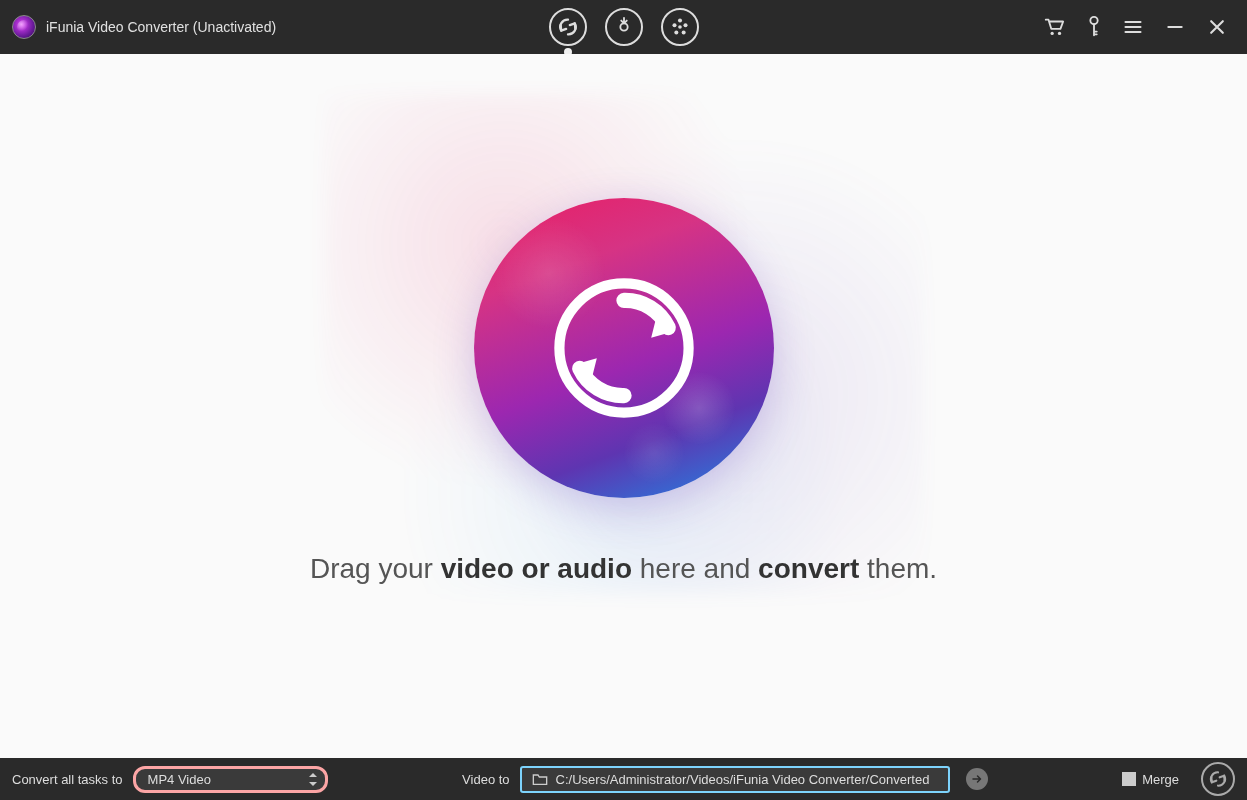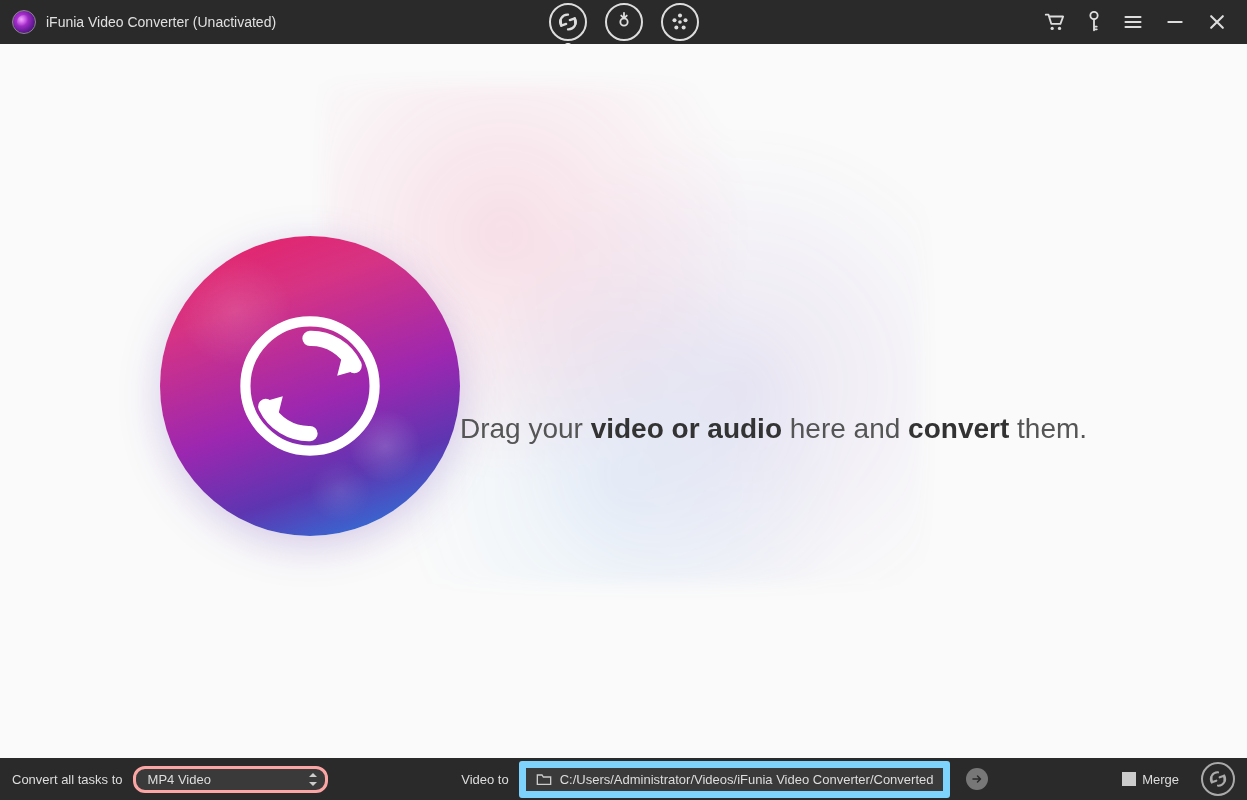--- a/index.html
+++ b/index.html
@@ -6,21 +6,21 @@
 body {
   width: 1247px;
   height: 800px;
   font-family: -apple-system, "Segoe UI", Arial, sans-serif;
   background: #f5f5f5;
   overflow: hidden;
   display: flex;
   flex-direction: column;
 }
 .titlebar {
-  height: 44px;
+  height: 54px;
   background: #2a2a2a;
   display: flex;
   align-items: center;
   color: #e0e0e0;
   font-size: 14px;
   position: relative;
 }
 .titlebar-left {
   display: flex;
   align-items: center;
@@ -82,21 +82,21 @@
 .tb-icon {
   cursor: pointer;
   display: flex;
   align-items: center;
   justify-content: center;
 }
 .main {
   flex: 1;
   background: #fafafa;
   display: flex;
-  flex-direction: row;
+  flex-direction: column;
   align-items: center;
   justify-content: center;
   position: relative;
   overflow: hidden;
 }
 .bg-splash {
   position: absolute;
   width: 600px;
   height: 500px;
   top: 40px;
@@ -174,21 +174,21 @@
   position: absolute;
   right: 8px;
   bottom: 4px;
   width: 0; height: 0;
   border-left: 4px solid transparent;
   border-right: 4px solid transparent;
   border-top: 4px solid #ccc;
 }
 .path-box {
   background: #3a3a3a;
-  border: 7px solid #7dd3fc;
+  border: 2px solid #7dd3fc;
   border-radius: 3px;
   padding: 4px 10px;
   color: #ddd;
   font-size: 13px;
   min-width: 430px;
   display: flex;
   align-items: center;
   gap: 8px;
   cursor: pointer;
 }

